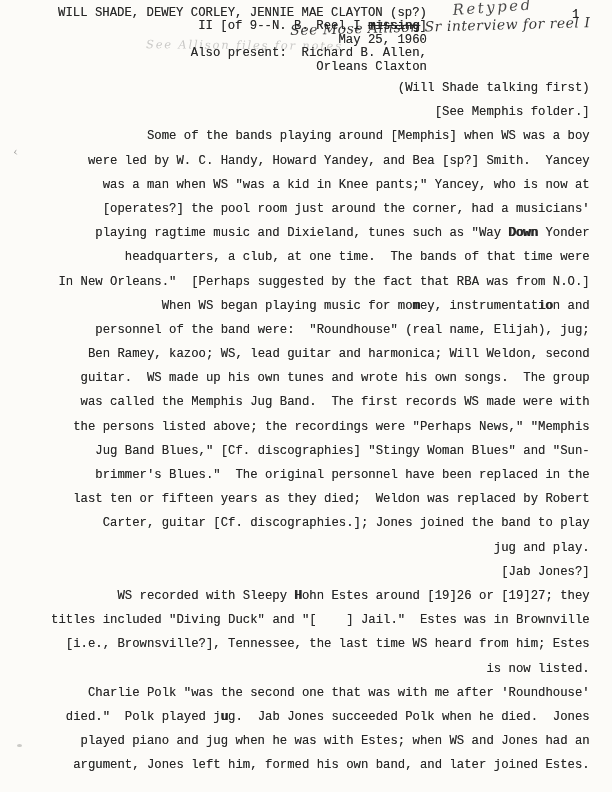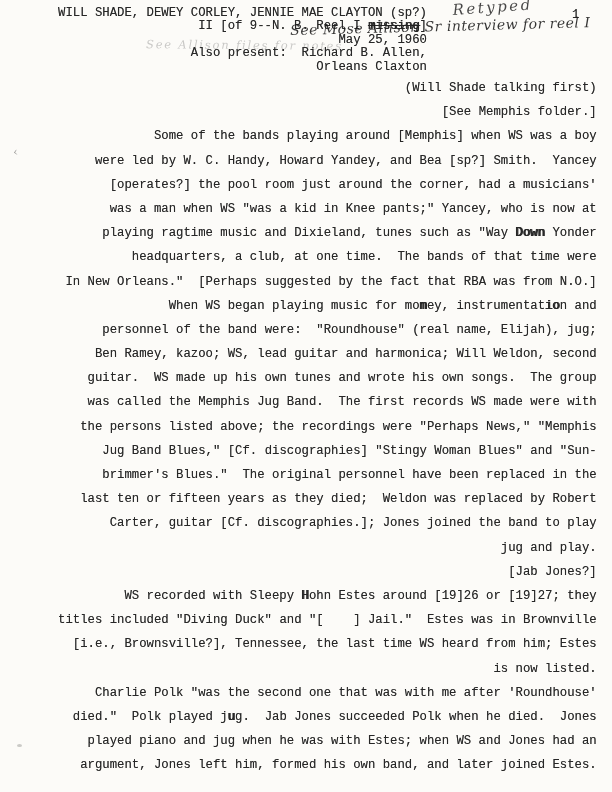--- a/index.html
+++ b/index.html
@@ -12,21 +12,21 @@
   .typed{
     color:#272727;
     font-family:"Liberation Mono",monospace;
     font-size:12.3px;
     text-shadow:0 0 .6px rgba(45,45,45,.55);
   }
   .hdr{position:absolute;left:58px;top:7px;line-height:13.4px;}
   .hline{white-space:pre;}
   .also{margin-left:116px;}
   .pageno{position:absolute;left:572px;top:8px;}
-  #body-text{position:absolute;left:58px;top:76px;}
+  #body-text{position:absolute;left:51px;top:76px;}
   .text-line{white-space:pre;height:24.2px;line-height:24.2px;}
   .strike{
     text-decoration:line-through;
     text-decoration-thickness:1.4px;
     text-shadow:.6px 0 0 currentColor;
   }
   .ot{text-shadow:.8px 0 0 currentColor,-.4px .3px 0 currentColor;}
   .hw{
     position:absolute;
     font-family:"DejaVu Serif",serif;
@@ -59,22 +59,22 @@
   <div class="hw hw2">See Mose Allison Sr interview for reel I</div>
   <div class="hw hw3">See Allison files for notes</div>
   <div class="hw margin-mark">‹</div>
   <div class="speck"></div>
 
   <div id="body-text" class="typed">
       <div class="text-line">(Will Shade talking first)</div>
       <div class="text-line">    [See Memphis folder.]</div>
       <div class="text-line">     Some of the bands playing around [Memphis] when WS was a boy</div>
       <div class="text-line">were led by W. C. Handy, Howard Yandey, and Bea [sp?] Smith.  Yancey</div>
+      <div class="text-line">was a man when WS "was a kid in Knee pants;" Yancey, who is now at</div>
       <div class="text-line">[operates?] the pool room just around the corner, had a musicians'</div>
-      <div class="text-line">was a man when WS "was a kid in Knee pants;" Yancey, who is now at</div>
       <div class="text-line">playing ragtime music and Dixieland, tunes such as "Way <span class="ot">Down</span> Yonder</div>
       <div class="text-line">headquarters, a club, at one time.  The bands of that time were</div>
       <div class="text-line">In New Orleans."  [Perhaps suggested by the fact that RBA was from N.O.]</div>
       <div class="text-line">     When WS began playing music for mo<span class="ot">m</span>ey, instrumentat<span class="ot">io</span>n and</div>
       <div class="text-line">personnel of the band were:  "Roundhouse" (real name, Elijah), jug;</div>
       <div class="text-line">Ben Ramey, kazoo; WS, lead guitar and harmonica; Will Weldon, second</div>
       <div class="text-line">guitar.  WS made up his own tunes and wrote his own songs.  The group</div>
       <div class="text-line">was called the Memphis Jug Band.  The first records WS made were with</div>
       <div class="text-line">the persons listed above; the recordings were "Perhaps News," "Memphis</div>
       <div class="text-line">Jug Band Blues," [Cf. discographies] "Stingy Woman Blues" and "Sun-</div>

